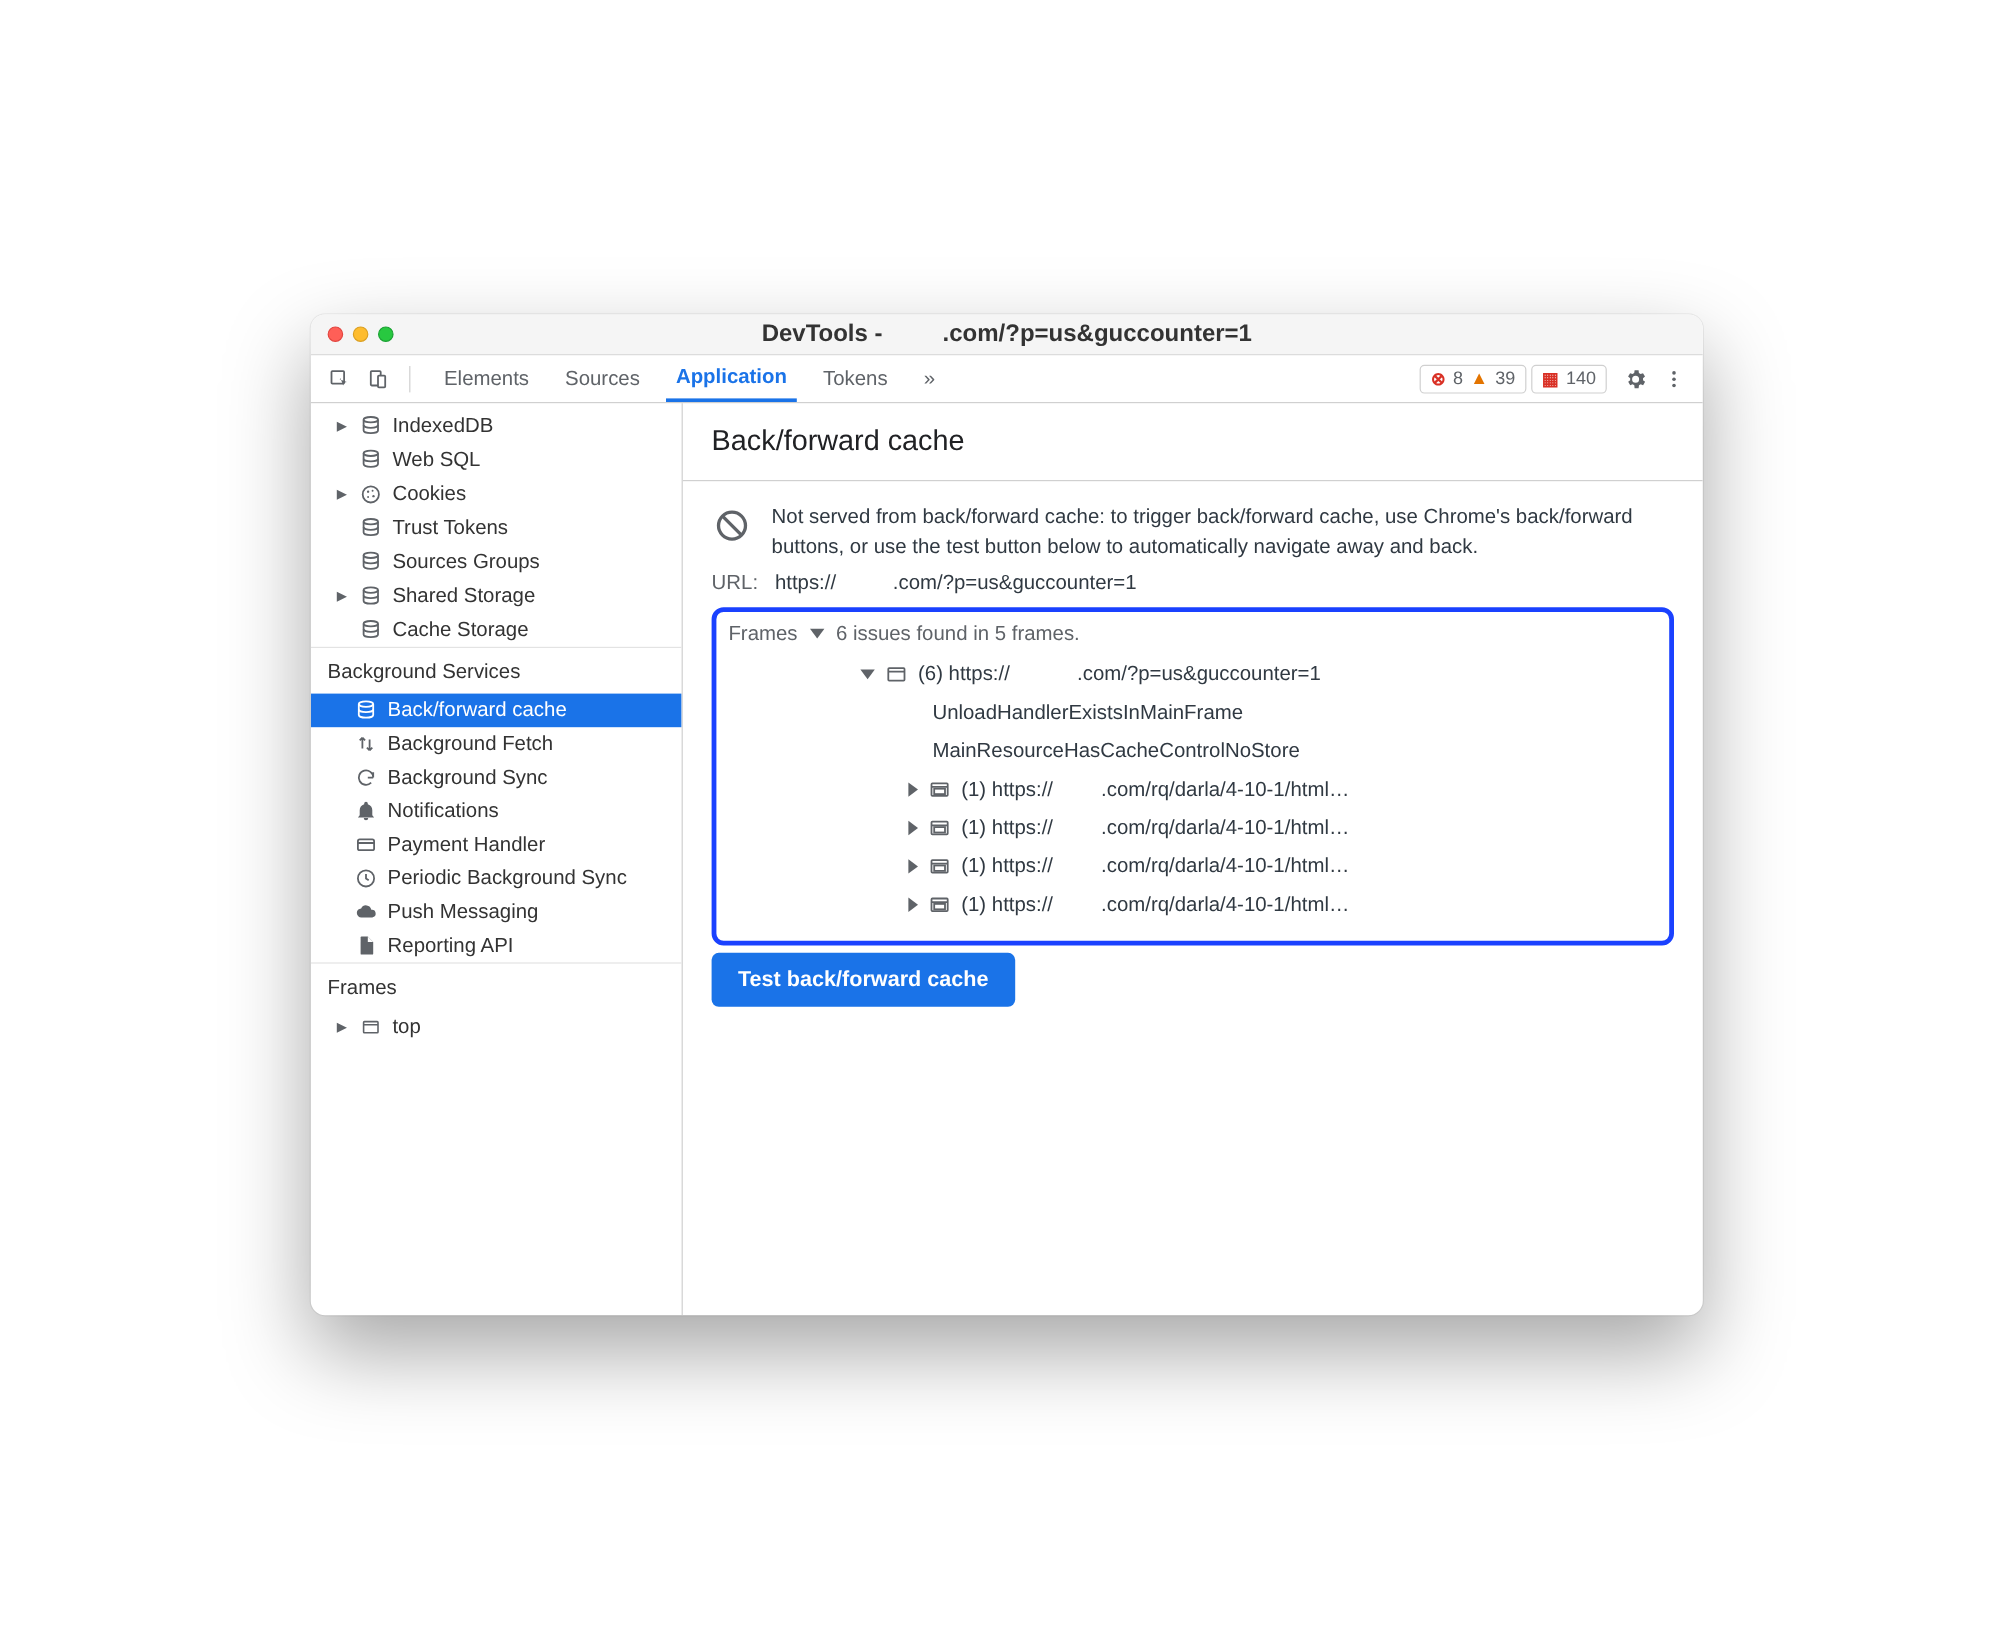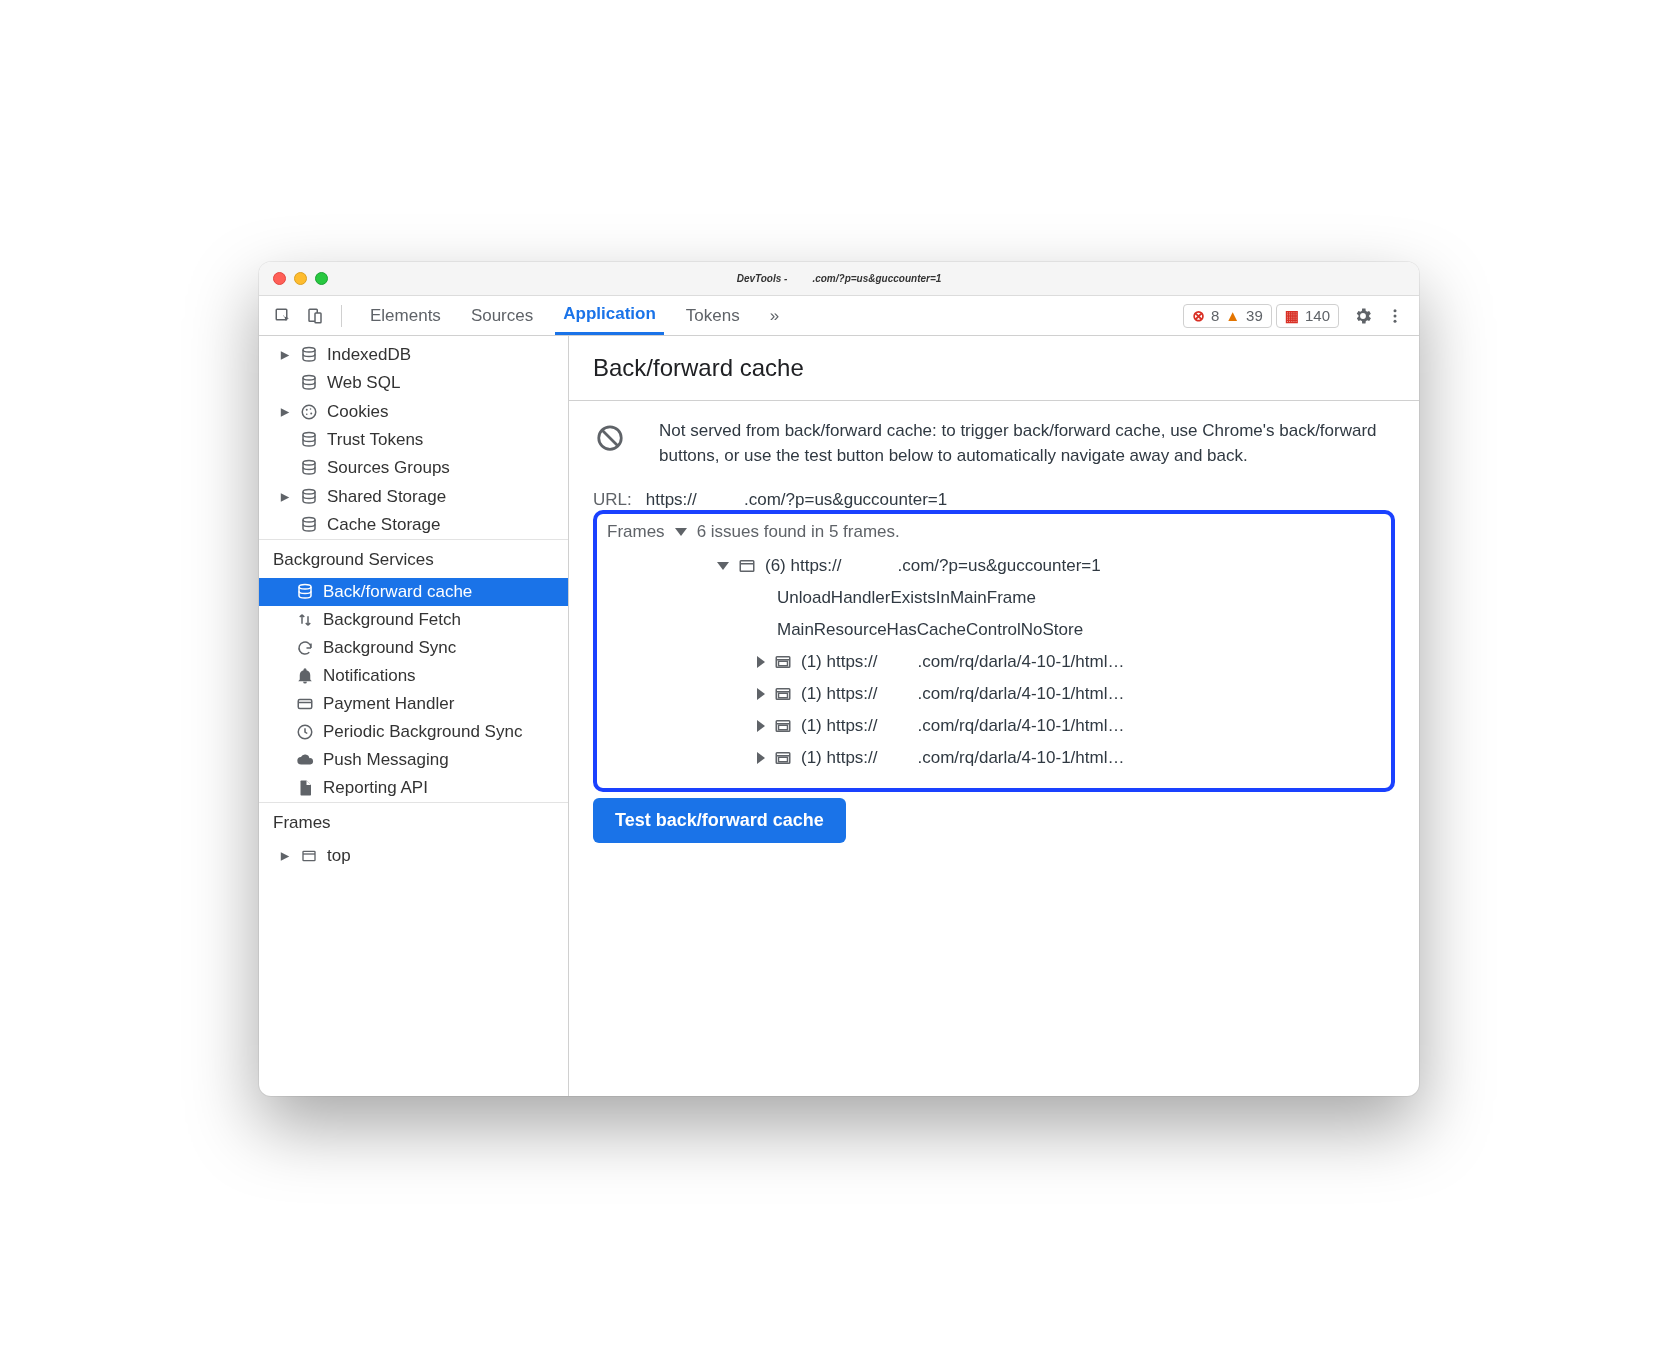--- a/index.html
+++ b/index.html
@@ -30,21 +30,21 @@
     display: flex;
     align-items: center;
     padding: 0 14px;
     position: relative;
   }
   .traffic { display:flex; gap:8px; align-items:center; }
   .dot { width:13px; height:13px; border-radius:50%; }
   .dot.red{background:#ff5f57;border:1px solid #e24640;}
   .dot.yellow{background:#febc2e;border:1px solid #dba022;}
   .dot.green{background:#28c840;border:1px solid #1ba233;}
-  .title { position:absolute; left:0; right:0; text-align:center; font-size:10px; color:#333; font-weight:600; pointer-events:none;font-style:italic;}
+  .title { position:absolute; left:0; right:0; text-align:center; font-size:20px; color:#333; font-weight:600; pointer-events:none;}
   
   .toolbar {
     height: 40px;
     display:flex;
     align-items:center;
     padding: 0 10px;
     border-bottom: 1px solid #d0d0d0;
     font-size: 17px;
     color:#5f6368;
     gap: 4px;
@@ -66,24 +66,24 @@
   .tree-item{ display:flex; align-items:center; gap:8px; padding:4px 8px 4px 20px; cursor:pointer; white-space:nowrap; overflow:hidden;}
   .tree-item .arrow{ width:12px; display:inline-flex; justify-content:center; color:#5f6368;}
   .tree-item .icon{ width:20px; display:inline-flex; justify-content:center; color:#5f6368;}
   .tree-item.indent{ padding-left:36px;}
   .tree-item.selected{ background:#1a73e8; color:#fff;}
   .tree-item.selected .icon, .tree-item.selected .arrow{ color:#fff;}
   
   .pane{ flex:1; display:flex; flex-direction:column;}
   .pane-header{ padding:18px 24px; font-size:24px; color:#202124; border-bottom:1px solid #d0d0d0;}
   .pane-body{ padding:18px 24px; font-size:17px; color:#303942;}
-  .status-row{ display:flex; gap:32px; align-items:flex-start; margin-bottom:22px;}
+  .status-row{ display:flex; gap:16px; align-items:flex-start; margin-bottom:8px;}
   .status-icon{ width:34px; height:34px; display:flex; align-items:center; justify-content:center; color:#5f6368; flex-shrink:0; margin-top:2px;}
   .status-text{ line-height:1.45;}
-  .kv{ display:flex; gap:14px; margin-bottom:0;}
+  .kv{ display:flex; gap:14px; margin-bottom:10px;}
   .kv .k{ color:#5f6368;}
   .frames-box{ border:4px solid #1a41ff; border-radius:10px; padding:8px 10px 14px 10px;}
   .frames-head{ display:flex; align-items:center; gap:10px; color:#5f6368; margin-bottom:8px;}
   .frames-head .lbl{ color:#5f6368;}
   .caret{ display:inline-block; width:0;height:0;border-left:6px solid transparent;border-right:6px solid transparent;border-top:8px solid #5f6368;}
   .caret-right{ display:inline-block; width:0;height:0;border-top:6px solid transparent;border-bottom:6px solid transparent;border-left:8px solid #5f6368;}
   .frame-row{ display:flex; align-items:center; gap:8px; padding:6px 0 6px 110px; color:#303942; white-space:nowrap; overflow:hidden;}
   .frame-row.deep{ padding-left:150px;}
   .frame-row.leaf{ padding-left:170px; color:#303942;}
   .frame-row .caret, .frame-row .caret-right{ flex-shrink:0;}

